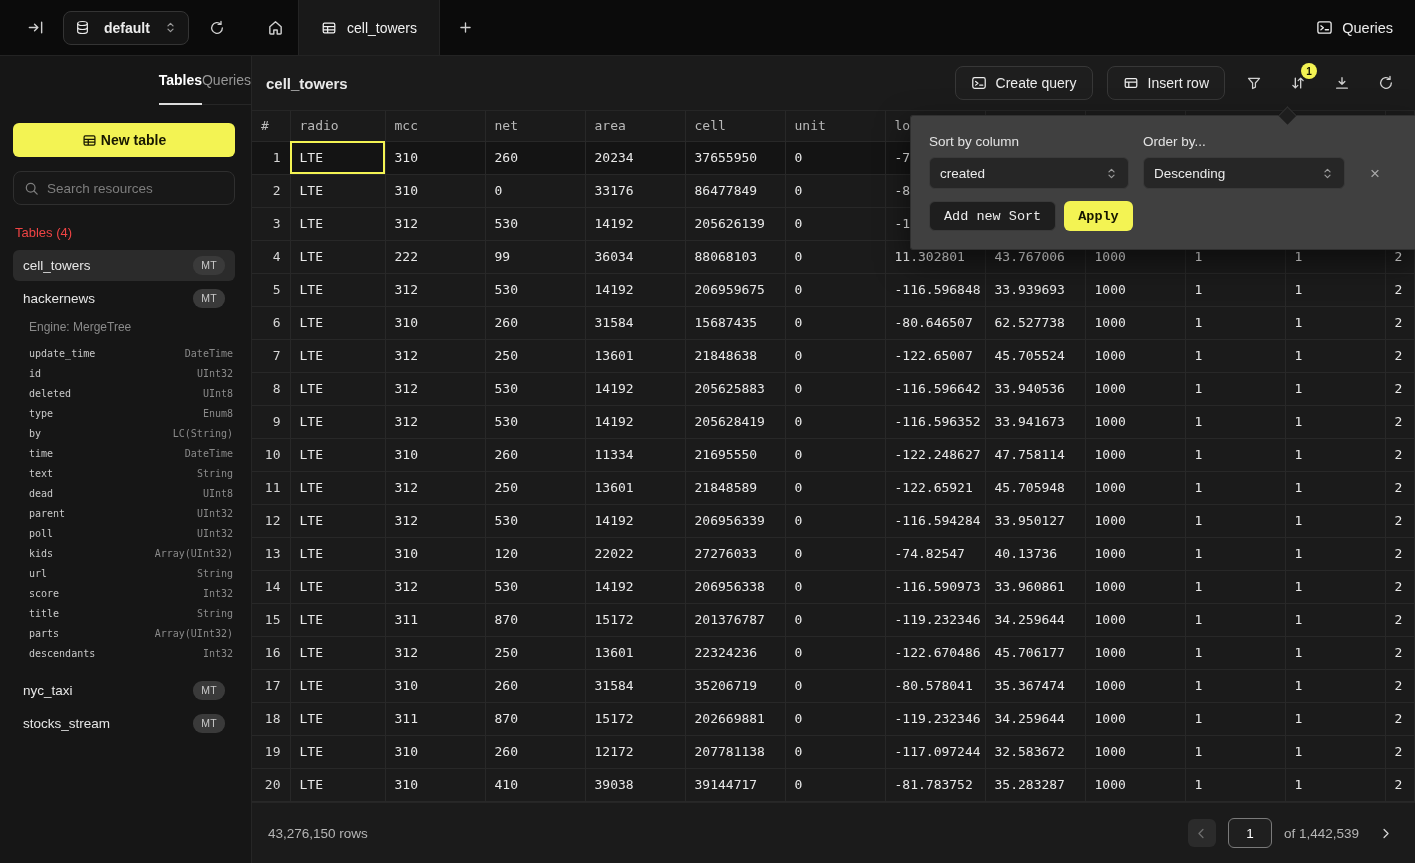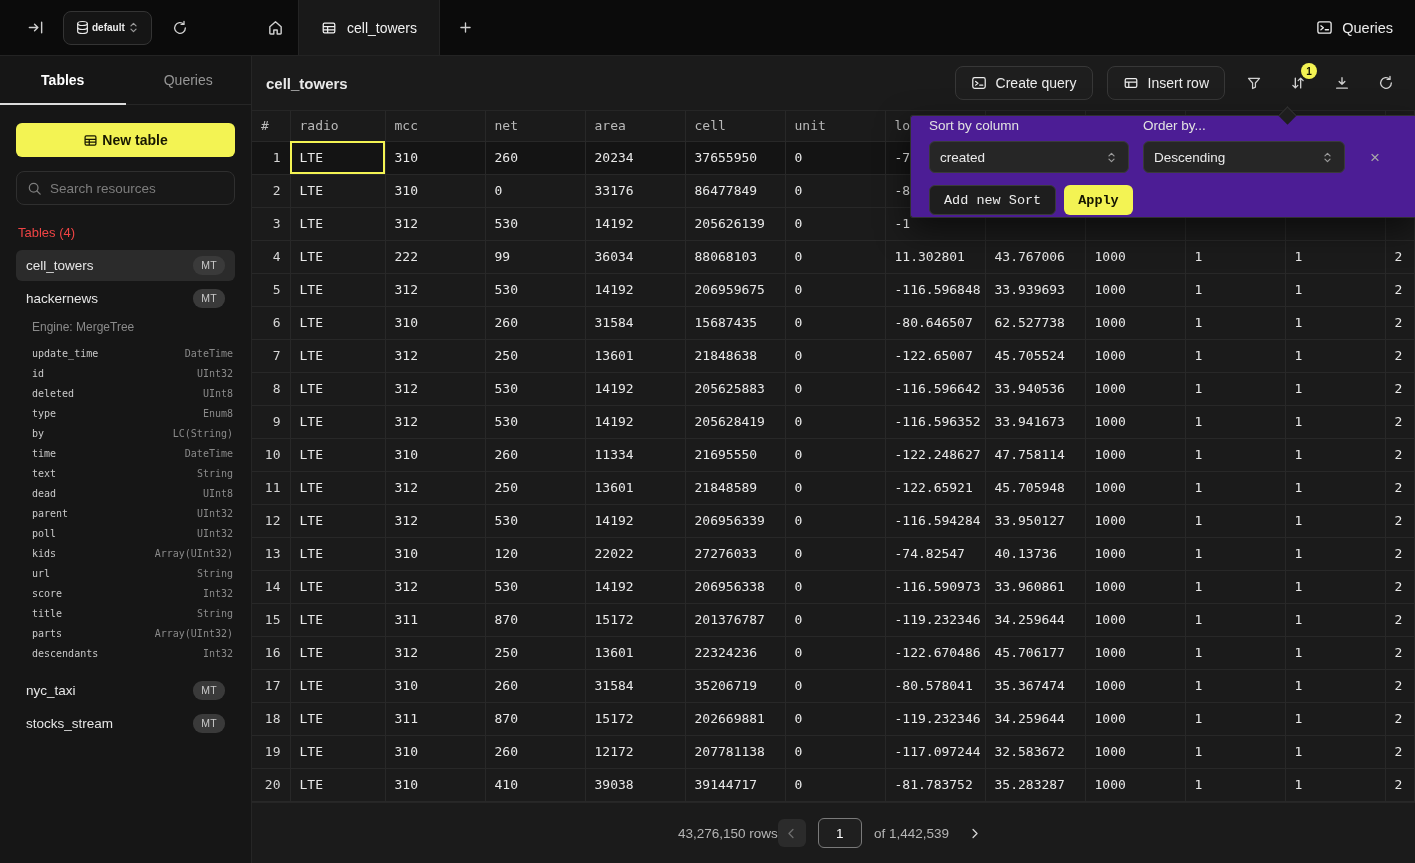--- a/index.html
+++ b/index.html
@@ -7,34 +7,34 @@
   html,body{width:1415px;height:863px;overflow:hidden;}
   body{font-family:"Liberation Sans","DejaVu Sans",sans-serif;background:#1b1b1b;color:#e8e8e8;font-size:14px;}
   button{font-family:inherit;}
   .icon{display:inline-flex;align-items:center;justify-content:center;}
   .app{width:1415px;height:863px;display:flex;flex-direction:column;}
 
   
   .topbar{height:56px;flex:0 0 56px;background:#0b0b0b;display:flex;align-items:stretch;border-bottom:1px solid #232323;}
   .topbar-left{width:252px;flex:0 0 252px;display:flex;align-items:center;gap:13px;padding:0 14px 0 20px;}
   .icon-btn{background:none;border:none;color:#cfcfcf;width:30px;height:30px;display:flex;align-items:center;justify-content:center;cursor:pointer;}
-  .db-pill{display:flex;align-items:center;gap:2px;height:34px;padding:0 11px;border:1px solid #343434;border-radius:8px;background:#151515;color:#ececec;font-size:10px;font-weight:600;cursor:pointer;}
+  .db-pill{display:flex;align-items:center;gap:14px;height:34px;padding:0 11px;border:1px solid #343434;border-radius:8px;background:#151515;color:#ececec;font-size:14px;font-weight:600;cursor:pointer;}
   .db-pill .dim{color:#9a9a9a;}
   .tabstrip{flex:1;display:flex;align-items:stretch;}
   .home-btn{width:46px;background:none;border:none;color:#cfcfcf;display:flex;align-items:center;justify-content:center;cursor:pointer;}
   .tab-active{display:flex;align-items:center;gap:10px;padding:0 22px;background:#191919;border-left:1px solid #242424;border-right:1px solid #242424;color:#f2f2f2;font-size:14px;cursor:pointer;}
   .tab-plus{width:50px;background:none;border:none;color:#cfcfcf;display:flex;align-items:center;justify-content:center;cursor:pointer;}
   .topbar-right{display:flex;align-items:center;padding-right:22px;}
   .queries-btn{display:flex;align-items:center;gap:9px;background:none;border:none;color:#ececec;font-size:14.5px;cursor:pointer;}
 
   
   .body{flex:1;display:flex;min-height:0;}
 
   
-  .sidebar{width:252px;flex:0 0 252px;background:#161616;border-right:1px solid #262626;display:flex;flex-direction:column;}
+  .sidebar{width:252px;flex:0 0 252px;background:#161616;border-right:1px solid #262626;display:flex;flex-direction:column;align-items:flex-end;}
   .sidebar-tabs{height:49px;flex:0 0 49px;display:flex;border-bottom:1px solid #262626;}
   .sidebar-tab{flex:1;display:flex;align-items:center;justify-content:center;color:#969696;font-size:14px;position:relative;cursor:pointer;}
   .sidebar-tab.active{color:#ffffff;font-weight:600;}
   .sidebar-tab.active::after{content:"";position:absolute;left:0;right:0;bottom:-1px;height:2px;background:#dcdcdc;}
   .sidebar-content{flex:1;padding:18px 16px;overflow:hidden;}
   .new-table-btn{width:100%;height:34px;background:var(--accent);color:#171700;border:none;border-radius:6px;font-size:14px;font-weight:600;display:flex;align-items:center;justify-content:center;gap:4px;cursor:pointer;}
   .search-box{margin-top:14px;height:34px;border:1px solid #2f2f2f;border-radius:8px;display:flex;align-items:center;gap:8px;padding:0 10px;color:#7d7d7d;background:#181818;}
   .search-box input{flex:1;background:none;border:none;outline:none;color:#dcdcdc;font-size:13.5px;min-width:0;}
   .search-box input::placeholder{color:#7d7d7d;}
   .section-label{margin:20px 0 10px 2px;color:#ef4444;font-size:13px;}
@@ -59,30 +59,30 @@
   
   .table-wrap{flex:1;overflow:hidden;border-top:1px solid #262626;}
   table.data{width:100%;border-collapse:collapse;table-layout:fixed;font-family:"DejaVu Sans Mono","Liberation Mono",monospace;font-size:13px;}
   .data th{height:30px;font-weight:normal;color:#b9b9b9;text-align:left;padding:0 9px;border-right:1px solid #282828;border-bottom:1px solid #282828;white-space:nowrap;overflow:hidden;}
   .data td{height:33px;color:#e8e8e8;padding:0 9px;border-right:1px solid #282828;border-bottom:1px solid #282828;white-space:nowrap;overflow:hidden;}
   .data td.col-num{text-align:right;color:#d6d6d6;}
   .data tr.row-selected td{background:#141414;}
   .data td.cell-selected{outline:2px solid var(--accent);outline-offset:-2px;}
 
   
-  .footer{height:61px;flex:0 0 61px;border-top:1px solid #262626;display:flex;align-items:center;justify-content:center;padding:0 16px;}
+  .footer{height:61px;flex:0 0 61px;border-top:1px solid #262626;display:flex;align-items:center;justify-content:space-between;padding:0 16px;}
   .row-count{color:#b5b5b5;font-size:13.5px;}
   .pagination{display:flex;align-items:center;gap:12px;}
   .page-btn{width:28px;height:28px;border-radius:6px;background:#2b2b2b;border:none;color:#6f6f6f;display:flex;align-items:center;justify-content:center;cursor:pointer;}
   .page-btn.next{background:none;color:#d5d5d5;}
   .page-input{width:44px;height:30px;background:#1f1f1f;border:1px solid #7a7a7a;border-radius:6px;color:#ffffff;text-align:center;font-size:13.5px;outline:none;}
   .page-total{color:#b5b5b5;font-size:13.5px;}
 
   
-  .sort-popup{position:absolute;top:59px;left:658px;right:0;background:#4c1d95;border:1px solid #303030;border-right:none;border-radius:3px 0 0 3px;box-shadow:0 12px 32px rgba(0,0,0,.55);padding:2px 18px;z-index:10;}
+  .sort-popup{position:absolute;top:59px;left:658px;right:0;background:#404040;border:1px solid #303030;border-right:none;border-radius:3px 0 0 3px;box-shadow:0 12px 32px rgba(0,0,0,.55);padding:18px 18px;z-index:10;}
   .sort-popup::before{content:"";position:absolute;top:-7px;left:370px;width:12px;height:12px;background:#1e1e1e;border-left:1px solid #303030;border-top:1px solid #303030;transform:rotate(45deg);}
   .popup-labels{display:flex;gap:14px;margin-bottom:8px;}
   .popup-label{font-size:13.5px;color:#e2e2e2;font-weight:500;}
   .popup-label.first{width:200px;}
   .popup-row{display:flex;align-items:center;gap:14px;}
   .popup-select{height:32px;background:#262626;border:1px solid #3a3a3a;border-radius:6px;display:flex;align-items:center;justify-content:space-between;padding:0 10px;font-size:13.5px;color:#eaeaea;cursor:pointer;}
   .popup-select .dim{color:#9a9a9a;}
   .popup-select.w1{width:200px;}
   .popup-select.w2{width:202px;}
   .popup-close{margin-left:11px;background:none;border:none;color:#a8a8a8;font-size:17px;line-height:1;cursor:pointer;}

